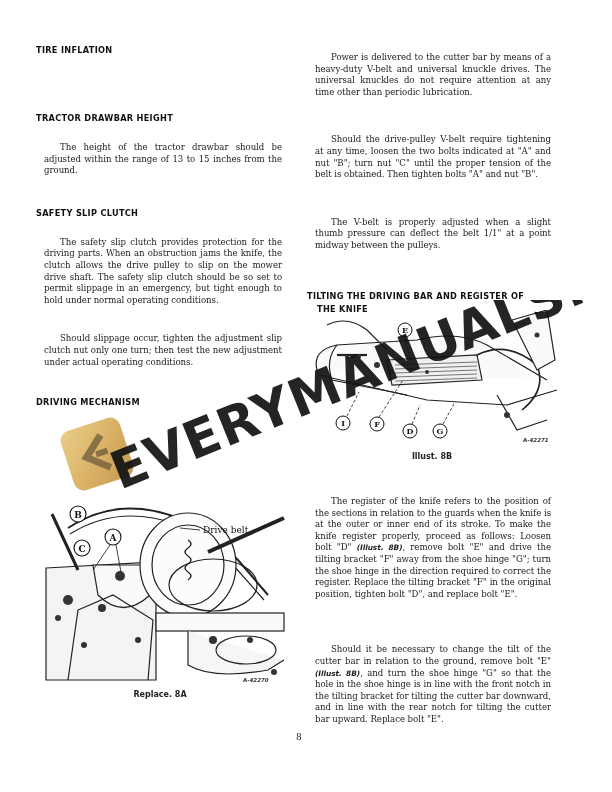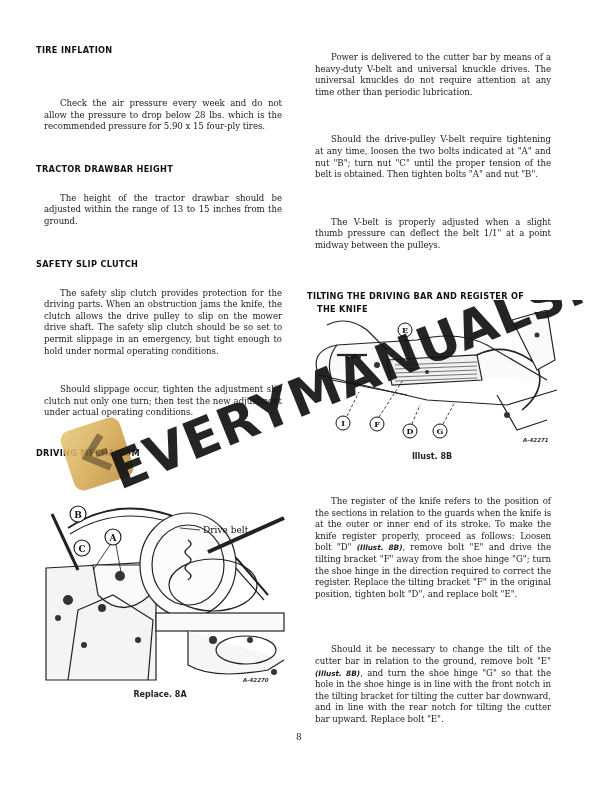--- a/index.html
+++ b/index.html
@@ -26,21 +26,20 @@
 </style>
 </head>
 <body>
 
 <div class="page">
 
   <div class="col col-left">
     <h3 class="heading">TIRE INFLATION</h3>
     <div style="height:22px"></div>
     <div style="height:11px"></div>
-    <p class="para">Check the air pressure every week and do not allow the pressure to drop below 28 lbs. which is the recommended pressure for 5.90 x 15 four-ply tires.</p>
 
     <div style="height:22px"></div>
     <h3 class="heading">TRACTOR DRAWBAR HEIGHT</h3>
     <div style="height:9px"></div>
     <p class="para">The height of the tractor drawbar should be adjusted within the range of 13 to 15 inches from the ground.</p>
 
     <div style="height:22px"></div>
     <h3 class="heading">SAFETY SLIP CLUTCH</h3>
     <div style="height:9px"></div>
     <p class="para">The safety slip clutch provides protection for the driving parts. When an obstruction jams the knife, the clutch allows the drive pulley to slip on the mower drive shaft. The safety slip clutch should be so set to permit slippage in an emergency, but tight enough to hold under normal operating conditions.</p>

